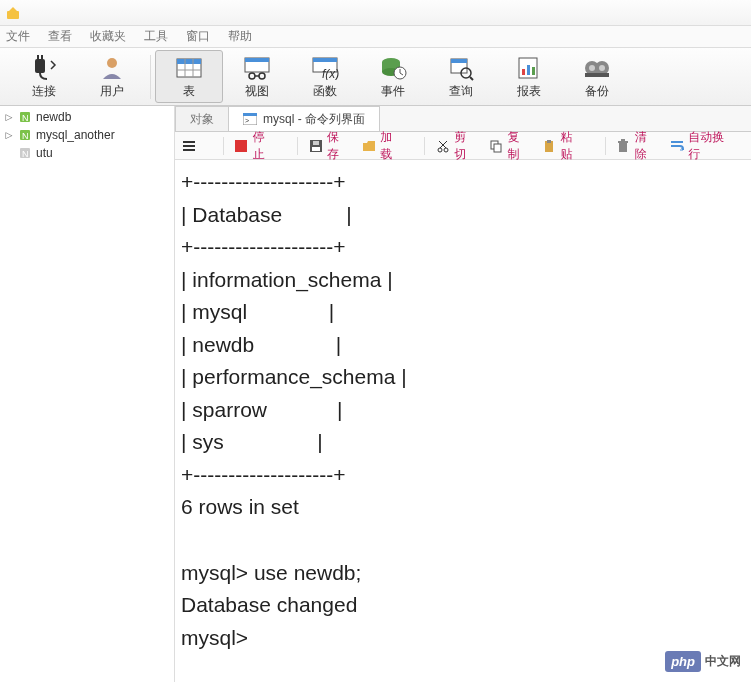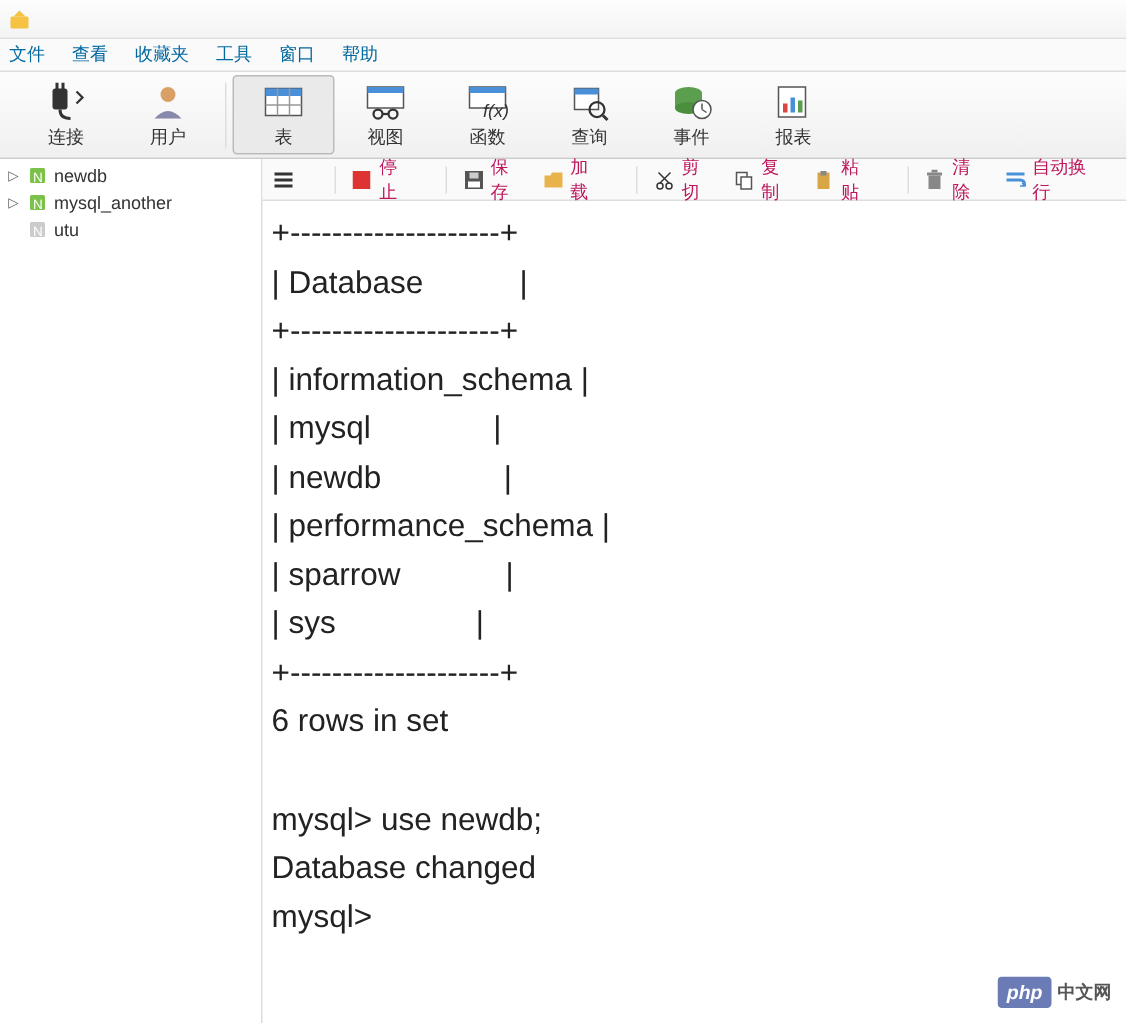--- a/index.html
+++ b/index.html
@@ -1,19 +1,19 @@
 <!DOCTYPE html>
 <html><head>
 <meta charset="utf-8">
 <style>
   * { margin: 0; padding: 0; box-sizing: border-box; font-family: "Microsoft YaHei", "Segoe UI", Arial, sans-serif; }
   body { width: 751px; height: 682px; background: #fff; overflow: hidden; }
   .title-bar { height: 26px; background: linear-gradient(#fdfdfd,#f3f3f3); display: flex; align-items: center; padding-left: 6px; font-size: 12px; color: #555; border-bottom: 1px solid #ddd; }
   .title-bar .icon { width: 14px; height: 14px; margin-right: 6px; display:inline-flex; align-items:center; justify-content:center; }
-  .menu-bar { height: 22px; background: #fafafa; display: flex; align-items: center; padding-left: 6px; font-size: 12px; color: #0369a1; border-bottom: 1px solid #ddd; }
+  .menu-bar { height: 22px; background: #fafafa; display: flex; align-items: center; padding-left: 6px; font-size: 12px; color: #737373; border-bottom: 1px solid #ddd; }
   .menu-bar span { margin-right: 18px; cursor: default; }
   .toolbar { height: 58px; background: linear-gradient(#fdfdfd,#f0f0f0); display: flex; align-items: center; padding-left: 10px; border-bottom: 1px solid #ccc; }
   .tbtn { width: 68px; display: flex; flex-direction: column; align-items: center; justify-content: flex-start; font-size: 12px; color: #333; padding: 2px 0; border: 1px solid transparent; border-radius: 3px; }
   .tbtn.sel { background: #eaeaea; border: 1px solid #bbb; }
   .tbtn .ico { height: 30px; display:flex; align-items:center; justify-content:center; }
   .tbsep { width: 1px; height: 44px; background: #ddd; margin: 0 4px; }
   .main { display: flex; height: calc(100% - 26px - 22px - 58px); }
   .sidebar { width: 175px; background: #fff; border-right: 1px solid #ddd; padding-top: 2px; font-size: 12px; }
   .tree-item { display: flex; align-items: center; height: 18px; padding-left: 4px; color: #333; }
   .tri { width: 10px; display:inline-block; text-align:center; color:#666; font-size:9px; }
@@ -107,51 +107,63 @@
           <rect x="3" y="2" width="24" height="14" fill="#fff" stroke="#555"></rect>
           <rect x="3" y="2" width="24" height="4" fill="#4a90d9"></rect>
           <text x="12" y="22" font-style="italic" font-size="12" fill="#333">f(x)</text>
         </svg>
       </div>
     <span>函数</span>
   </div>
   <div class="tbtn">
     <div class="ico">
         <svg width="30" height="26">
-          <rect x="5" y="4" width="16" height="14" fill="#fff" stroke="#555"></rect>
-          <rect x="5" y="4" width="16" height="4" fill="#4a90d9"></rect>
-          <circle cx="20" cy="18" r="5" fill="none" stroke="#333" stroke-width="1.5"></circle>
-          <line x1="24" y1="22" x2="27" y2="25" stroke="#333" stroke-width="2"></line>
-        </svg>
-      </div>
-    <span>查询</span>
-  </div>
-  <div class="tbtn">
-    <div class="ico">
-        <svg width="30" height="26">
           <ellipse cx="13" cy="7" rx="9" ry="4" fill="#5a9e4e"></ellipse>
           <rect x="4" y="7" width="18" height="10" fill="#5a9e4e"></rect>
           <ellipse cx="13" cy="17" rx="9" ry="4" fill="#4a8e3e"></ellipse>
           <circle cx="22" cy="18" r="6" fill="#fff" stroke="#555"></circle>
           <line x1="22" y1="18" x2="22" y2="14" stroke="#555"></line>
           <line x1="22" y1="18" x2="25" y2="20" stroke="#555"></line>
         </svg>
       </div>
     <span>事件</span>
   </div>
   <div class="tbtn">
     <div class="ico">
         <svg width="30" height="26">
+          <rect x="5" y="4" width="16" height="14" fill="#fff" stroke="#555"></rect>
+          <rect x="5" y="4" width="16" height="4" fill="#4a90d9"></rect>
+          <circle cx="20" cy="18" r="5" fill="none" stroke="#333" stroke-width="1.5"></circle>
+          <line x1="24" y1="22" x2="27" y2="25" stroke="#333" stroke-width="2"></line>
+        </svg>
+      </div>
+    <span>查询</span>
+  </div>
+  <div class="tbtn">
+    <div class="ico">
+        <svg width="30" height="26">
           <rect x="5" y="3" width="18" height="20" fill="#fff" stroke="#555"></rect>
           <rect x="8" y="14" width="3" height="6" fill="#d44"></rect>
           <rect x="13" y="10" width="3" height="10" fill="#4a90d9"></rect>
           <rect x="18" y="12" width="3" height="8" fill="#5a9e4e"></rect>
         </svg>
       </div>
     <span>报表</span>
+  </div>
+  <div class="tbtn">
+    <div class="ico">
+        <svg width="30" height="26">
+          <circle cx="10" cy="13" r="7" fill="#888"></circle>
+          <circle cx="10" cy="13" r="3" fill="#ccc"></circle>
+          <circle cx="20" cy="13" r="7" fill="#888"></circle>
+          <circle cx="20" cy="13" r="3" fill="#ccc"></circle>
+          <rect x="3" y="18" width="24" height="4" fill="#555"></rect>
+        </svg>
+      </div>
+    <span>备份</span>
   </div>
 </div>
 
 <div class="main">
 
   <div class="sidebar">
     <div class="tree-item">
       <span class="tri">▷</span>
       <span class="dbico">
           <svg width="14" height="14">
@@ -177,20 +189,35 @@
           <svg width="14" height="14">
             <rect x="2" y="2" width="10" height="10" fill="#ccc" rx="1"></rect>
             <text x="4" y="11" font-size="9" fill="#fff">N</text>
           </svg>
         </span>
       <span>utu</span>
     </div>
   </div>
 
   <div class="content">
+    <div class="tabs">
+      <div class="tab inactive">
+        <span>对象</span>
+      </div>
+      <div class="tab">
+        <span class="ico">
+            <svg width="14" height="12">
+              <rect x="0" y="0" width="14" height="12" fill="#fff" stroke="#888"></rect>
+              <rect x="0" y="0" width="14" height="3" fill="#4a90d9"></rect>
+              <text x="2" y="10" font-size="7" fill="#333">&gt;</text>
+            </svg>
+          </span>
+        <span>mysql - 命令列界面</span>
+      </div>
+    </div>
 
     <div class="subtool">
       <div class="grp">
         <span class="btn">
             <span class="ic">
               <svg width="14" height="12">
                 <line x1="1" y1="2" x2="13" y2="2" stroke="#333" stroke-width="2"></line>
                 <line x1="1" y1="6" x2="13" y2="6" stroke="#333" stroke-width="2"></line>
                 <line x1="1" y1="10" x2="13" y2="10" stroke="#333" stroke-width="2"></line>
               </svg>

